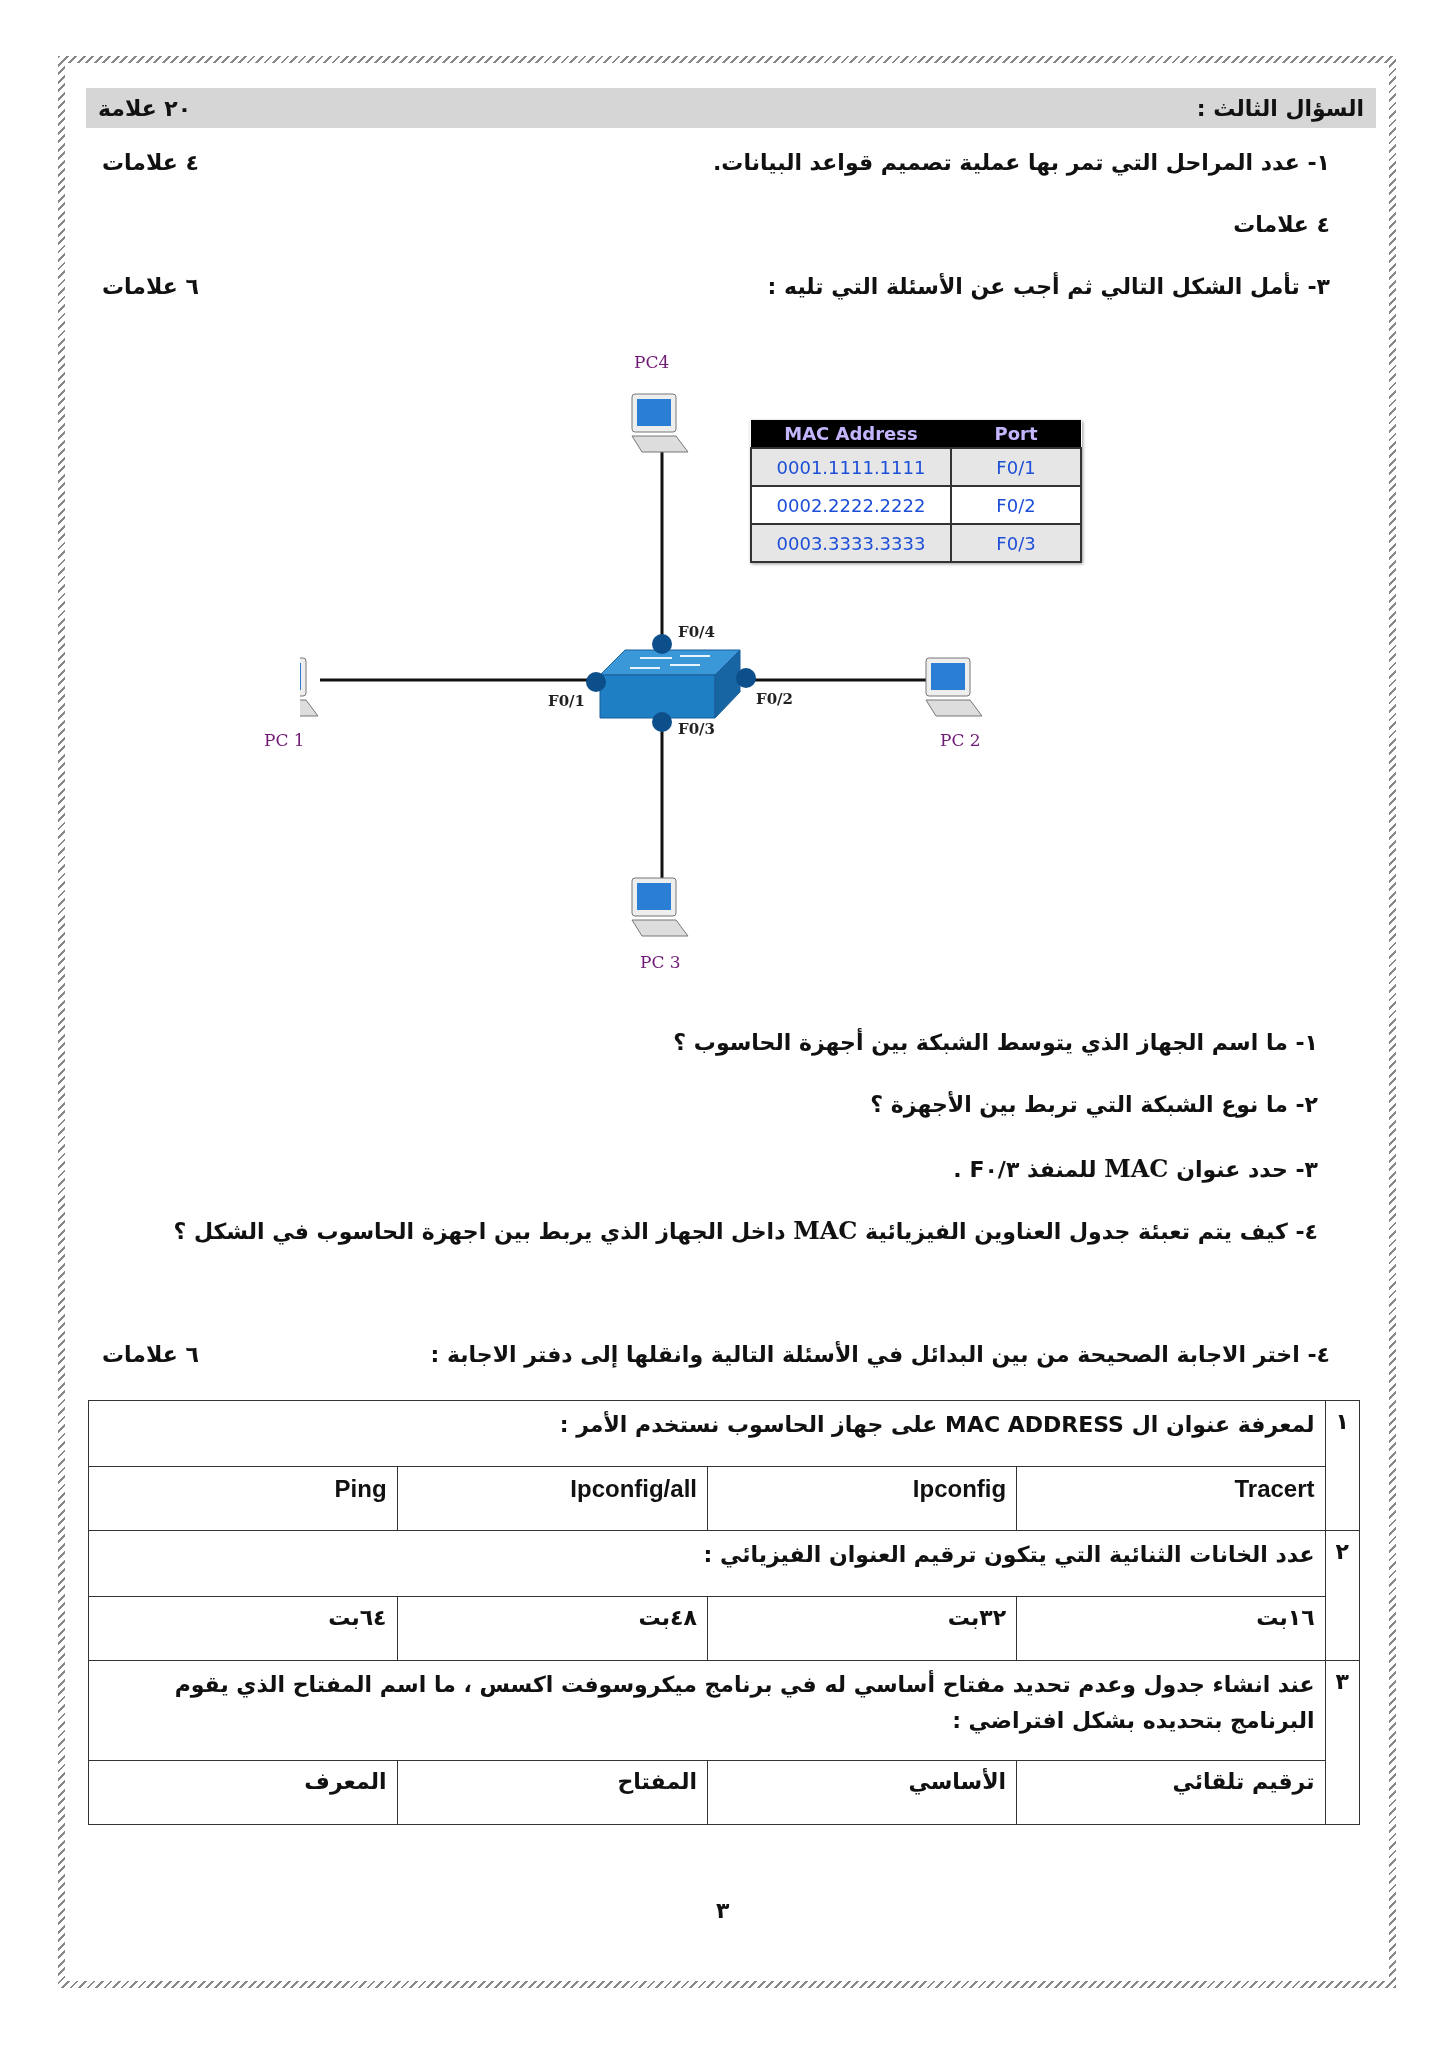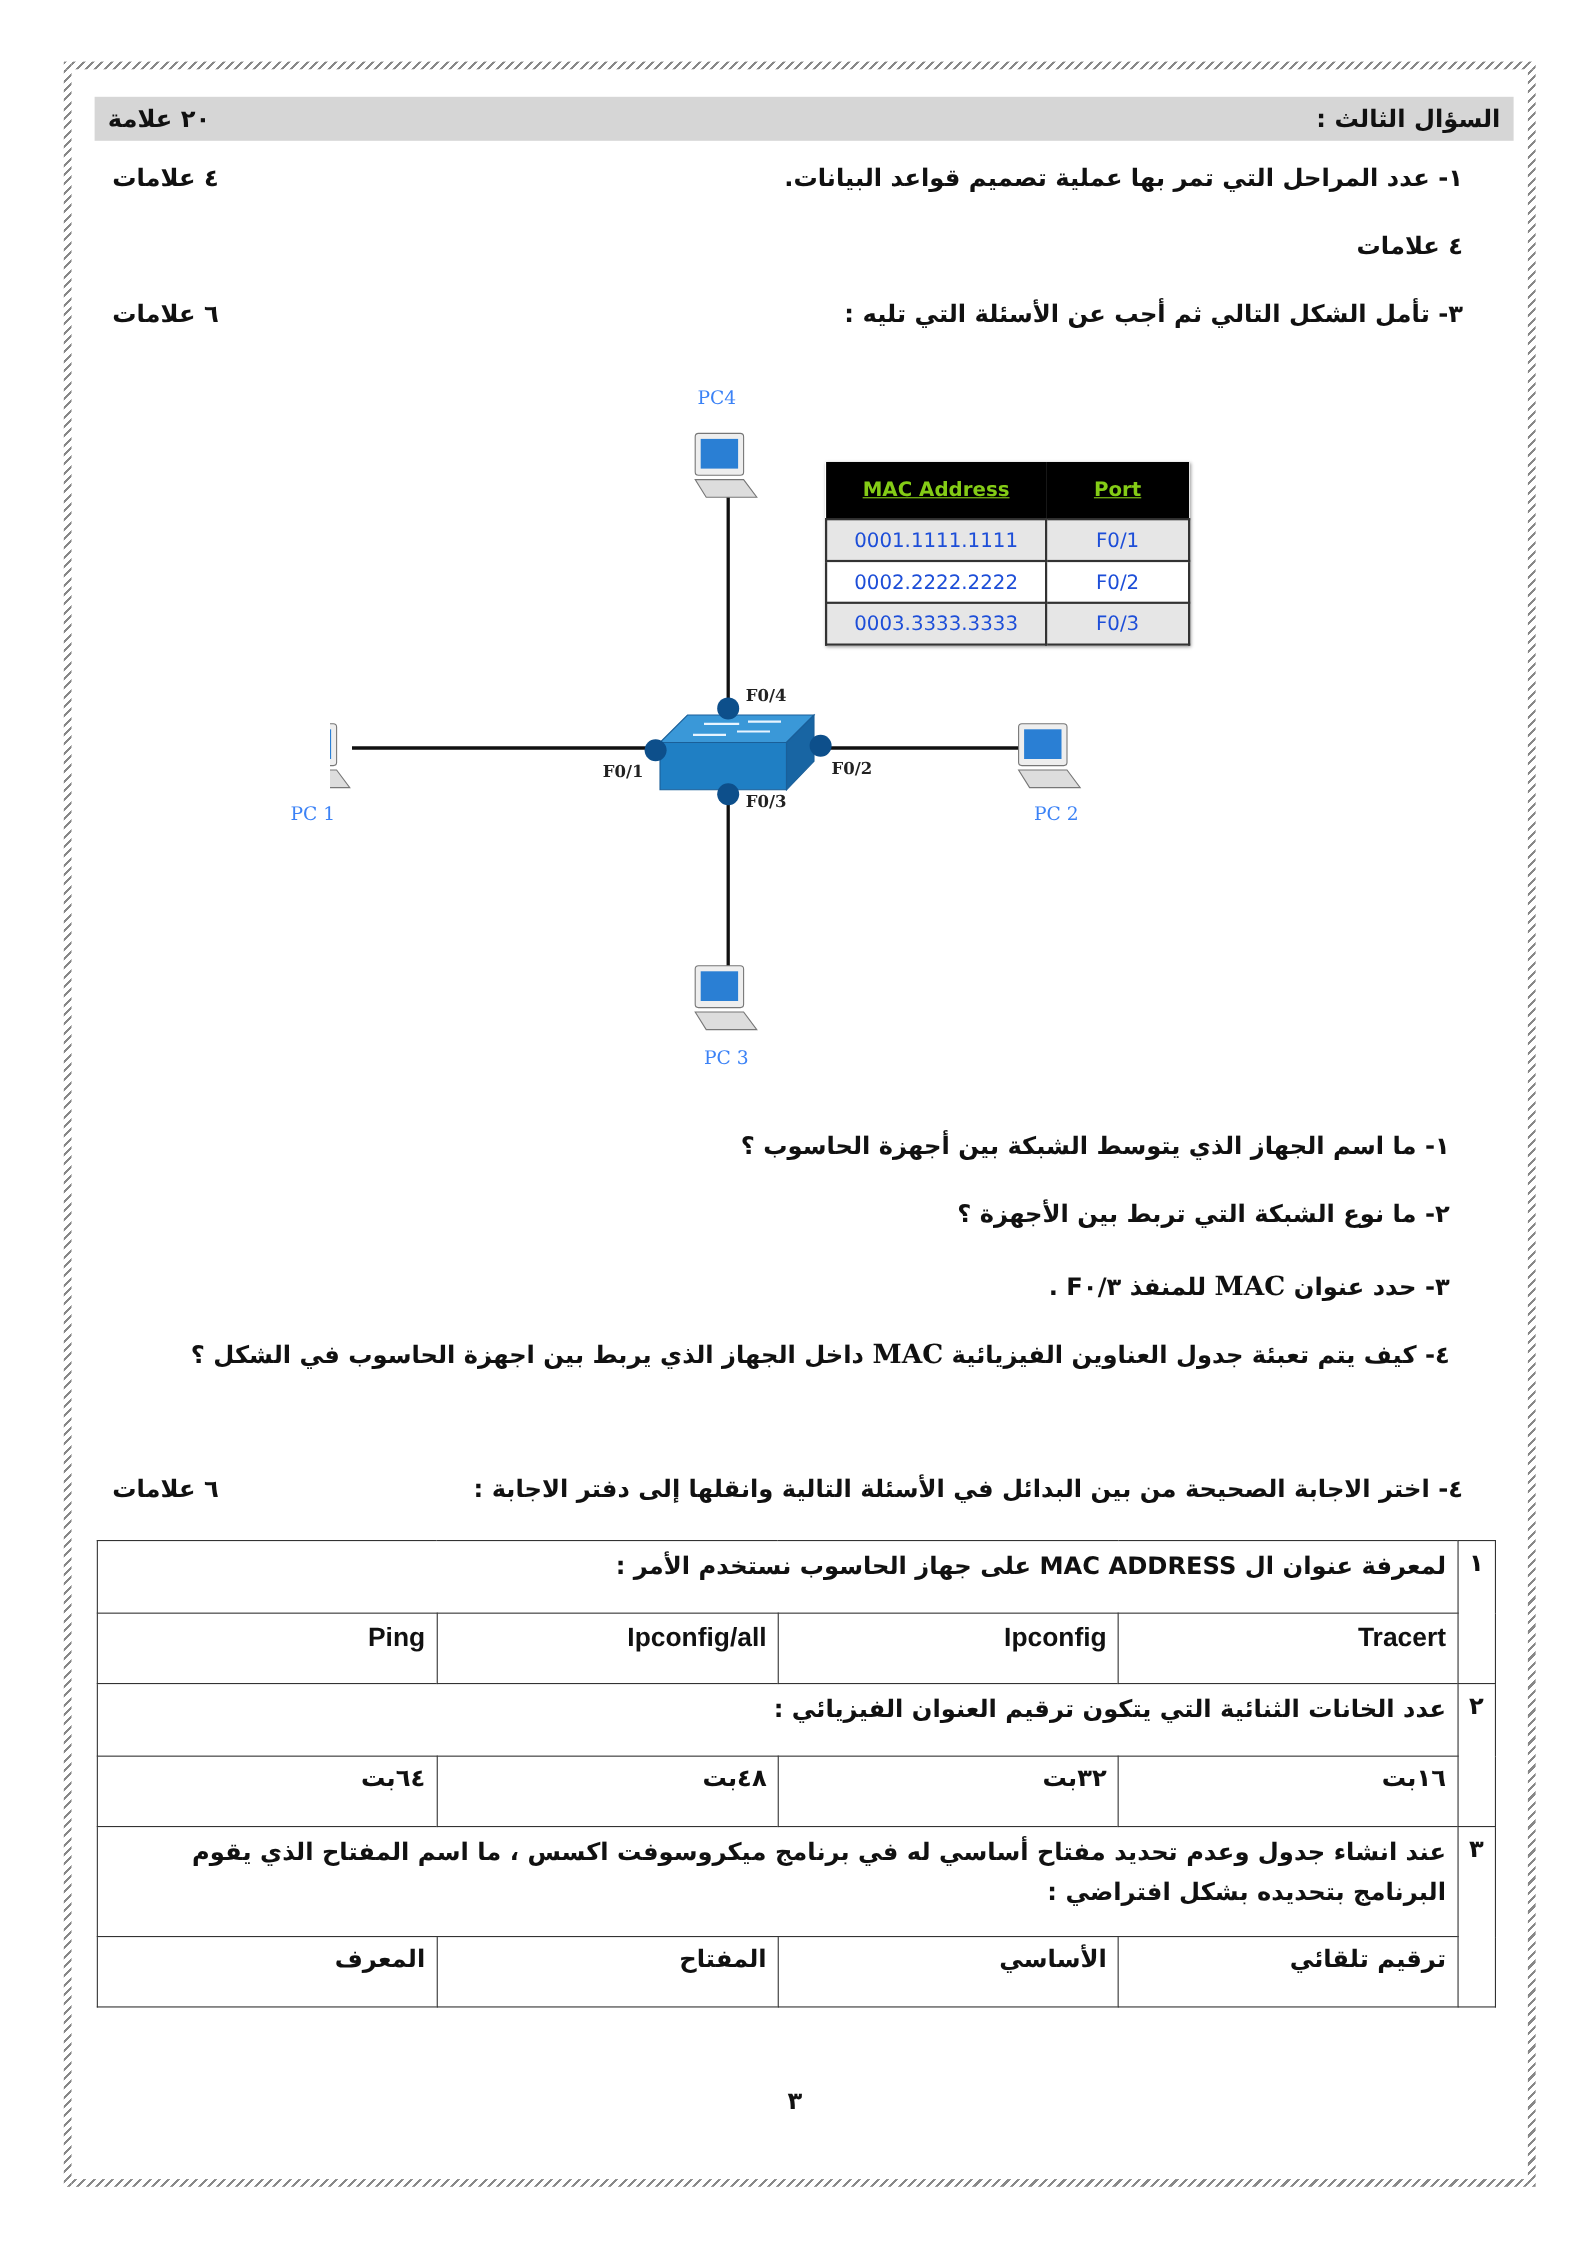--- a/index.html
+++ b/index.html
@@ -20,29 +20,29 @@
   .header-bar span { font-weight: bold; font-size: 22px; }
 
   .q-row {
     position: absolute; left: 90px; width: 1240px; display: flex; justify-content: space-between;
     direction: rtl; font-weight: bold; font-size: 22px; align-items: center;
   }
   .q-row .marks { padding-left: 12px; }
 
   .figure { position: absolute; left: 300px; top: 340px; width: 840px; height: 650px; }
   .figure svg { position: absolute; left: 0; top: 0; }
-  .pc-label { position: absolute; font-family: "DejaVu Serif", serif; font-size: 17px; color: #3b82f6; }
+  .pc-label { position: absolute; font-family: "DejaVu Serif", serif; font-size: 17px; color: #701a75; }
   .port-label { position: absolute; font-family: "DejaVu Serif", serif; font-size: 15px; font-weight: bold; color: #222; }
 
   .mac-table {
     position: absolute; left: 450px; top: 80px; border-collapse: collapse;
     font-family: "DejaVu Sans", sans-serif; font-size: 18px;
     box-shadow: 1px 1px 3px #999;
   }
-  .mac-table th { background: #000; color: #84cc16; font-weight: bold; height: 52px; padding: 0 18px; text-decoration: underline; }
+  .mac-table th { background: #000; color: #c4b5fd; font-weight: bold; height: 28px; padding: 0 18px; }
   .mac-table td { border: 2px solid #333; height: 38px; text-align: center; color: #1d4ed8; }
   .mac-table td.mac { width: 200px; }
   .mac-table td.port { width: 130px; }
   .mac-table tr.shade td { background: #e6e6e6; }
 
   .sub-q {
     position: absolute; right: 130px; direction: rtl; font-weight: bold; font-size: 22px; text-align: right;
   }
   .sub-q .latin { font-family: "DejaVu Serif", serif; font-size: 24px; }
 

